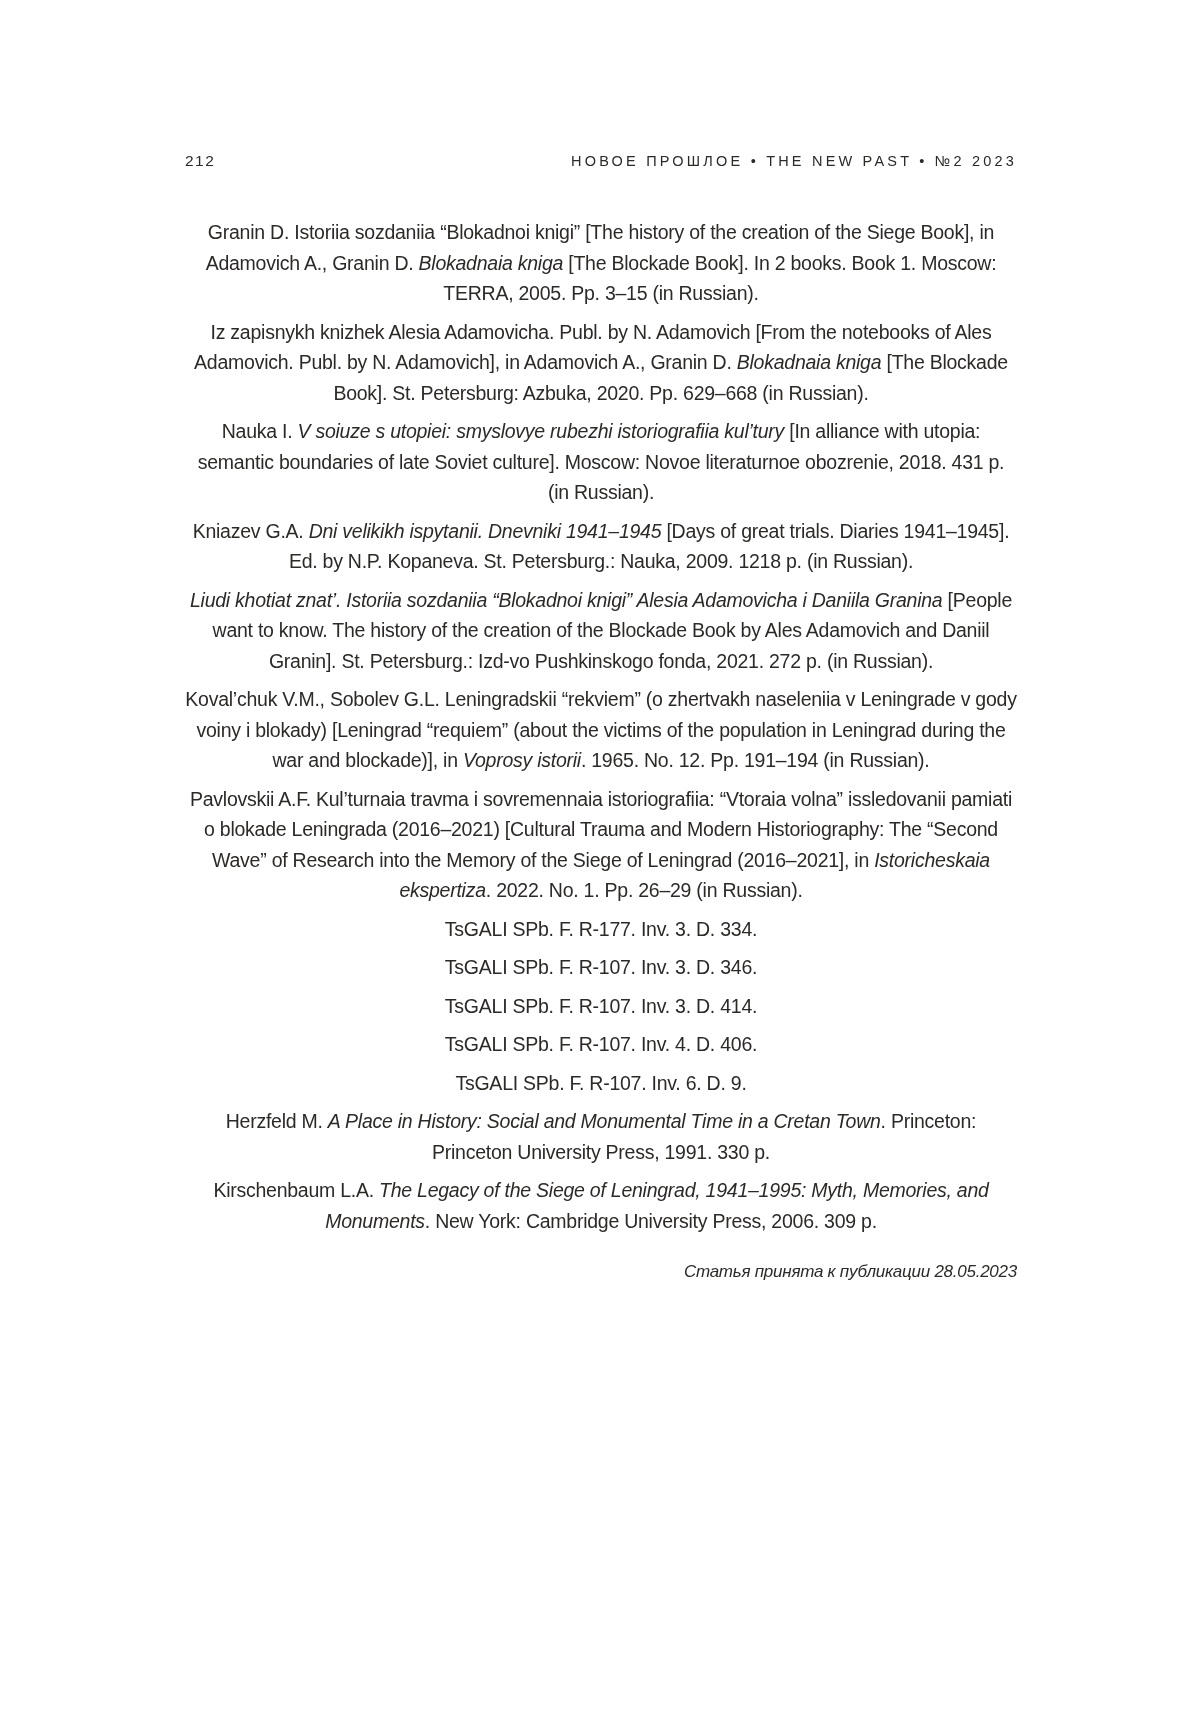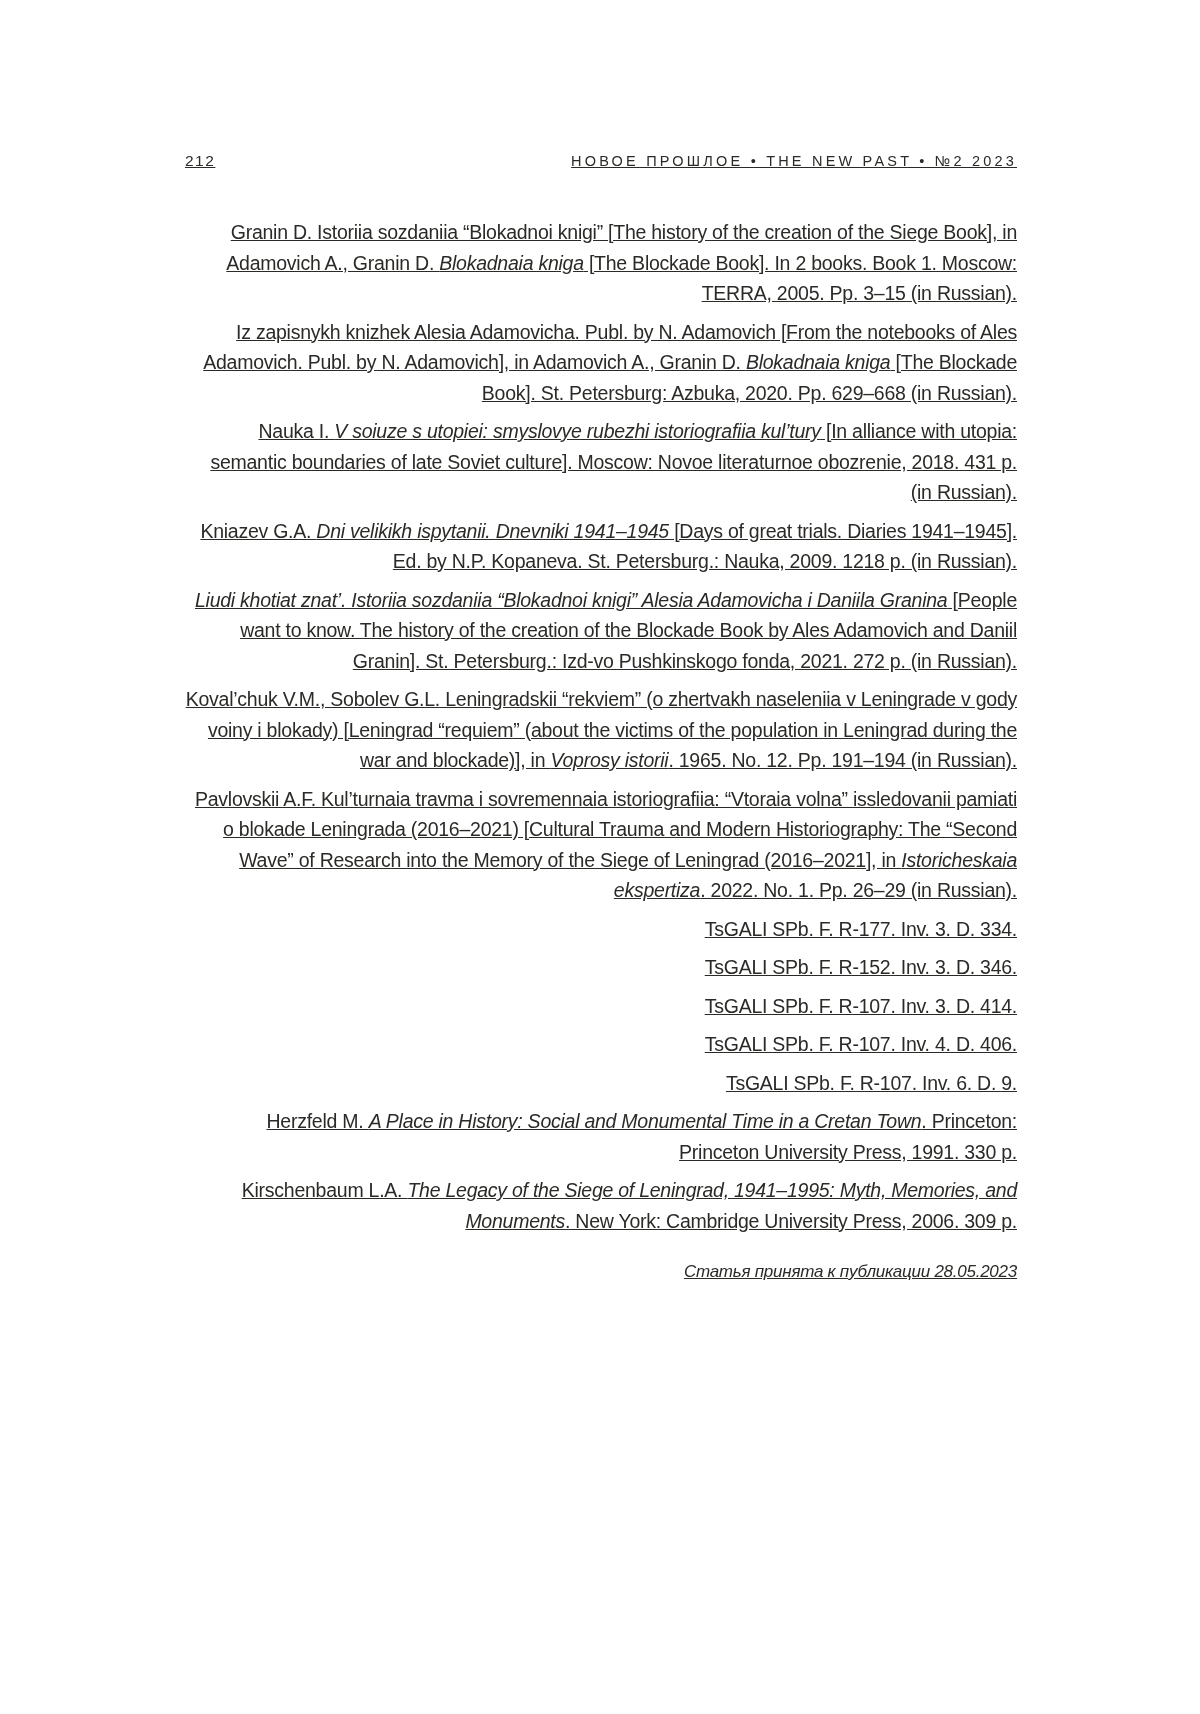--- a/index.html
+++ b/index.html
@@ -7,21 +7,20 @@
     width: 1200px;
     background: #ffffff;
     font-family: "Liberation Sans", sans-serif;
   }
   body { height: 1714px; position: relative; }
   .page {
     width: 1200px;
     height: 1714px;
     padding: 152px 183px 0 185px;
     color: #2c2a27;
-    text-decoration: underline;
   }
   .page-header {
     display: flex;
     justify-content: space-between;
     align-items: baseline;
     margin-bottom: 47px;
   }
   .page-number {
     font-size: 15.5px;
     letter-spacing: 1.5px;
@@ -32,21 +31,21 @@
     letter-spacing: 3.2px;
     font-weight: 500;
     white-space: nowrap;
   }
   .references { display: block; }
   .ref-entry {
     font-size: 19.5px;
     line-height: 30.5px;
     letter-spacing: -0.25px;
     margin-bottom: 8px;
-    text-align: right;
+    text-align: center;
   }
   .seg { display: inline; }
   .italic { font-style: italic; }
   .accepted-note {
     font-size: 17px;
     line-height: 30.5px;
     letter-spacing: -0.25px;
     font-style: italic;
     text-align: right;
     margin-top: 21px;
@@ -63,21 +62,21 @@
 
   <main class="references" id="refs">
       <p class="ref-entry"><span class="seg">Granin D. Istoriia sozdaniia “Blokadnoi knigi” [The history of the creation of the Siege Book], in Adamovich A., Granin D. </span><span class="seg italic">Blokadnaia kniga</span><span class="seg"> [The Blockade Book]. In 2 books. Book 1. Moscow: TERRA, 2005. Pp. 3–15 (in Russian).</span></p>
       <p class="ref-entry"><span class="seg">Iz zapisnykh knizhek Alesia Adamovicha. Publ. by N. Adamovich [From the notebooks of Ales Adamovich. Publ. by N. Adamovich], in Adamovich A., Granin D. </span><span class="seg italic">Blokadnaia kniga</span><span class="seg"> [The Blockade Book]. St. Petersburg: Azbuka, 2020. Pp. 629–668 (in Russian).</span></p>
       <p class="ref-entry"><span class="seg">Nauka I. </span><span class="seg italic">V soiuze s utopiei: smyslovye rubezhi istoriografiia kul’tury</span><span class="seg"> [In alliance with utopia: semantic boundaries of late Soviet culture]. Moscow: Novoe literaturnoe obozrenie, 2018. 431 p. (in Russian).</span></p>
       <p class="ref-entry"><span class="seg">Kniazev G.A. </span><span class="seg italic">Dni velikikh ispytanii. Dnevniki 1941–1945</span><span class="seg"> [Days of great trials. Diaries 1941–1945]. Ed. by N.P. Kopaneva. St. Petersburg.: Nauka, 2009. 1218 p. (in Russian).</span></p>
       <p class="ref-entry"><span class="seg italic">Liudi khotiat znat’. Istoriia sozdaniia “Blokadnoi knigi” Alesia Adamovicha i Daniila Granina</span><span class="seg"> [People want to know. The history of the creation of the Blockade Book by Ales Adamovich and Daniil Granin]. St. Petersburg.: Izd-vo Pushkinskogo fonda, 2021. 272 p. (in Russian).</span></p>
       <p class="ref-entry"><span class="seg">Koval’chuk V.M., Sobolev G.L. Leningradskii “rekviem” (o zhertvakh naseleniia v Leningrade v gody voiny i blokady) [Leningrad “requiem” (about the victims of the population in Leningrad during the war and blockade)], in </span><span class="seg italic">Voprosy istorii</span><span class="seg">. 1965. No. 12. Pp. 191–194 (in Russian).</span></p>
       <p class="ref-entry"><span class="seg">Pavlovskii A.F. Kul’turnaia travma i sovremennaia istoriografiia: “Vtoraia volna” issledovanii pamiati o blokade Leningrada (2016–2021) [Cultural Trauma and Modern Historiography: The “Second Wave” of Research into the Memory of the Siege of Leningrad (2016–2021], in </span><span class="seg italic">Istoricheskaia ekspertiza</span><span class="seg">. 2022. No. 1. Pp. 26–29 (in Russian).</span></p>
       <p class="ref-entry"><span class="seg">TsGALI SPb. F. R-177. Inv. 3. D. 334.</span></p>
-      <p class="ref-entry"><span class="seg">TsGALI SPb. F. R-152. Inv. 3. D. 346.</span></p>
+      <p class="ref-entry"><span class="seg">TsGALI SPb. F. R-107. Inv. 3. D. 346.</span></p>
       <p class="ref-entry"><span class="seg">TsGALI SPb. F. R-107. Inv. 3. D. 414.</span></p>
       <p class="ref-entry"><span class="seg">TsGALI SPb. F. R-107. Inv. 4. D. 406.</span></p>
       <p class="ref-entry"><span class="seg">TsGALI SPb. F. R-107. Inv. 6. D. 9.</span></p>
       <p class="ref-entry"><span class="seg">Herzfeld M. </span><span class="seg italic">A Place in History: Social and Monumental Time in a Cretan Town</span><span class="seg">. Princeton: Princeton University Press, 1991. 330 p.</span></p>
       <p class="ref-entry"><span class="seg">Kirschenbaum L.A. </span><span class="seg italic">The Legacy of the Siege of Leningrad, 1941–1995: Myth, Memories, and Monuments</span><span class="seg">. New York: Cambridge University Press, 2006. 309 p.</span></p>
     </main>
 
   <div class="accepted-note">Статья принята к публикации 28.05.2023</div>
 </div>
 

